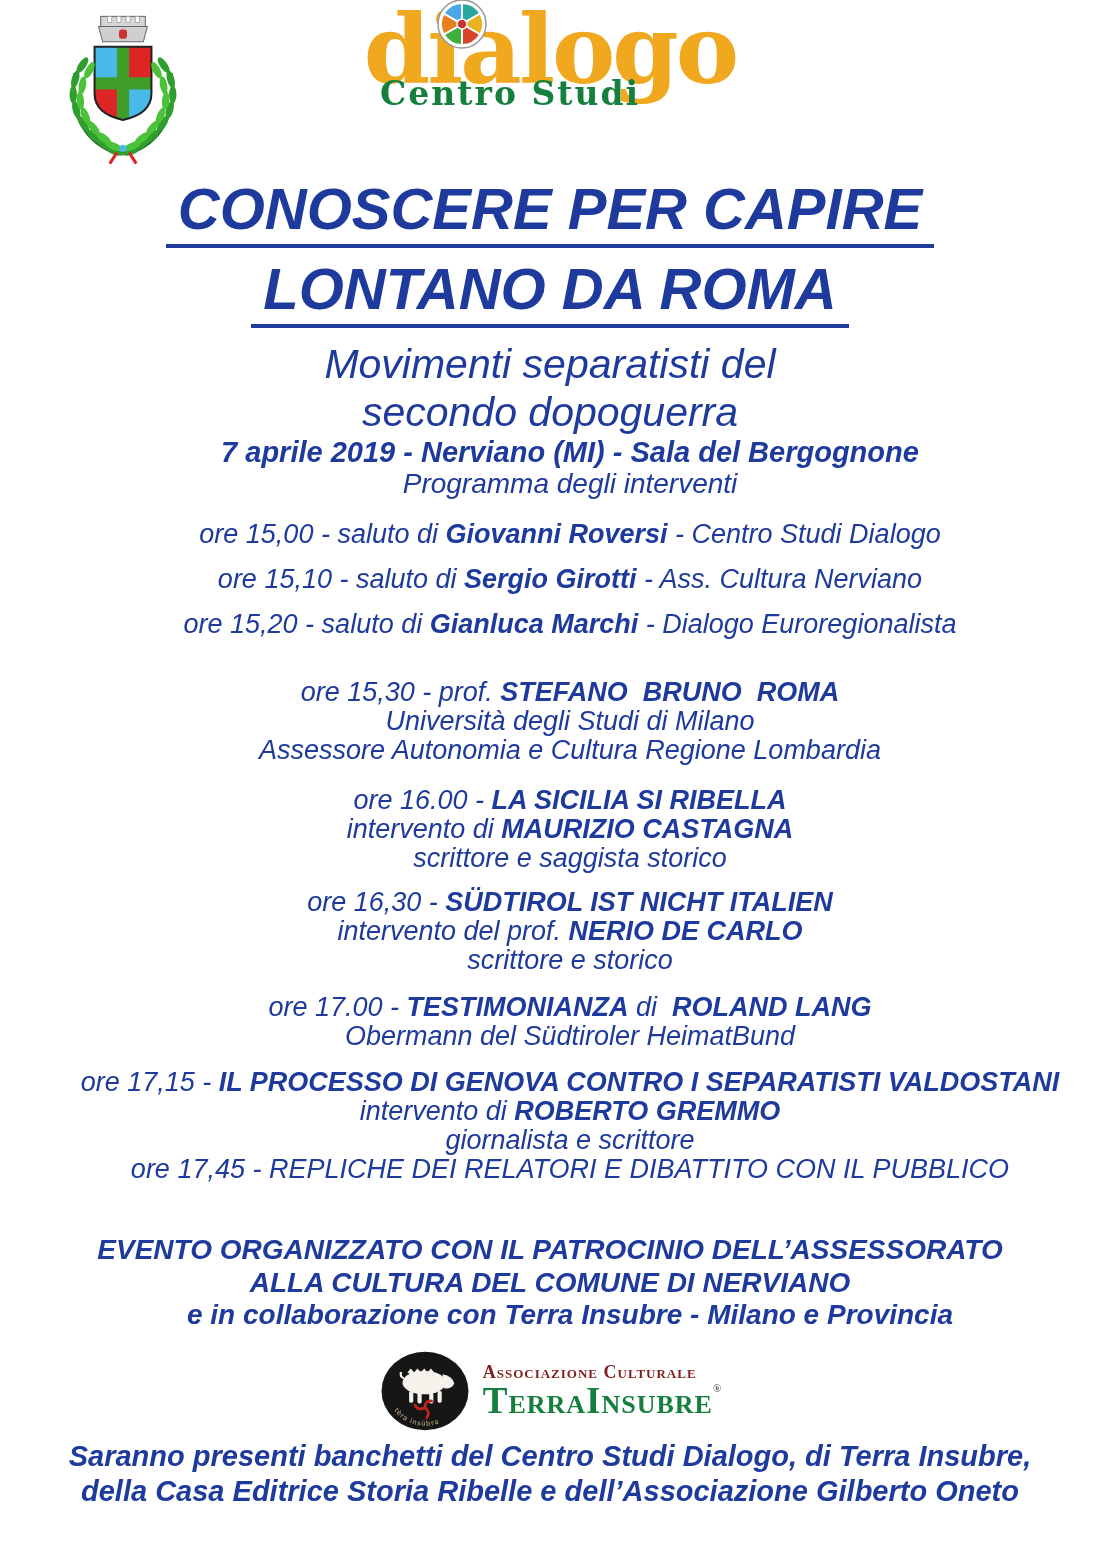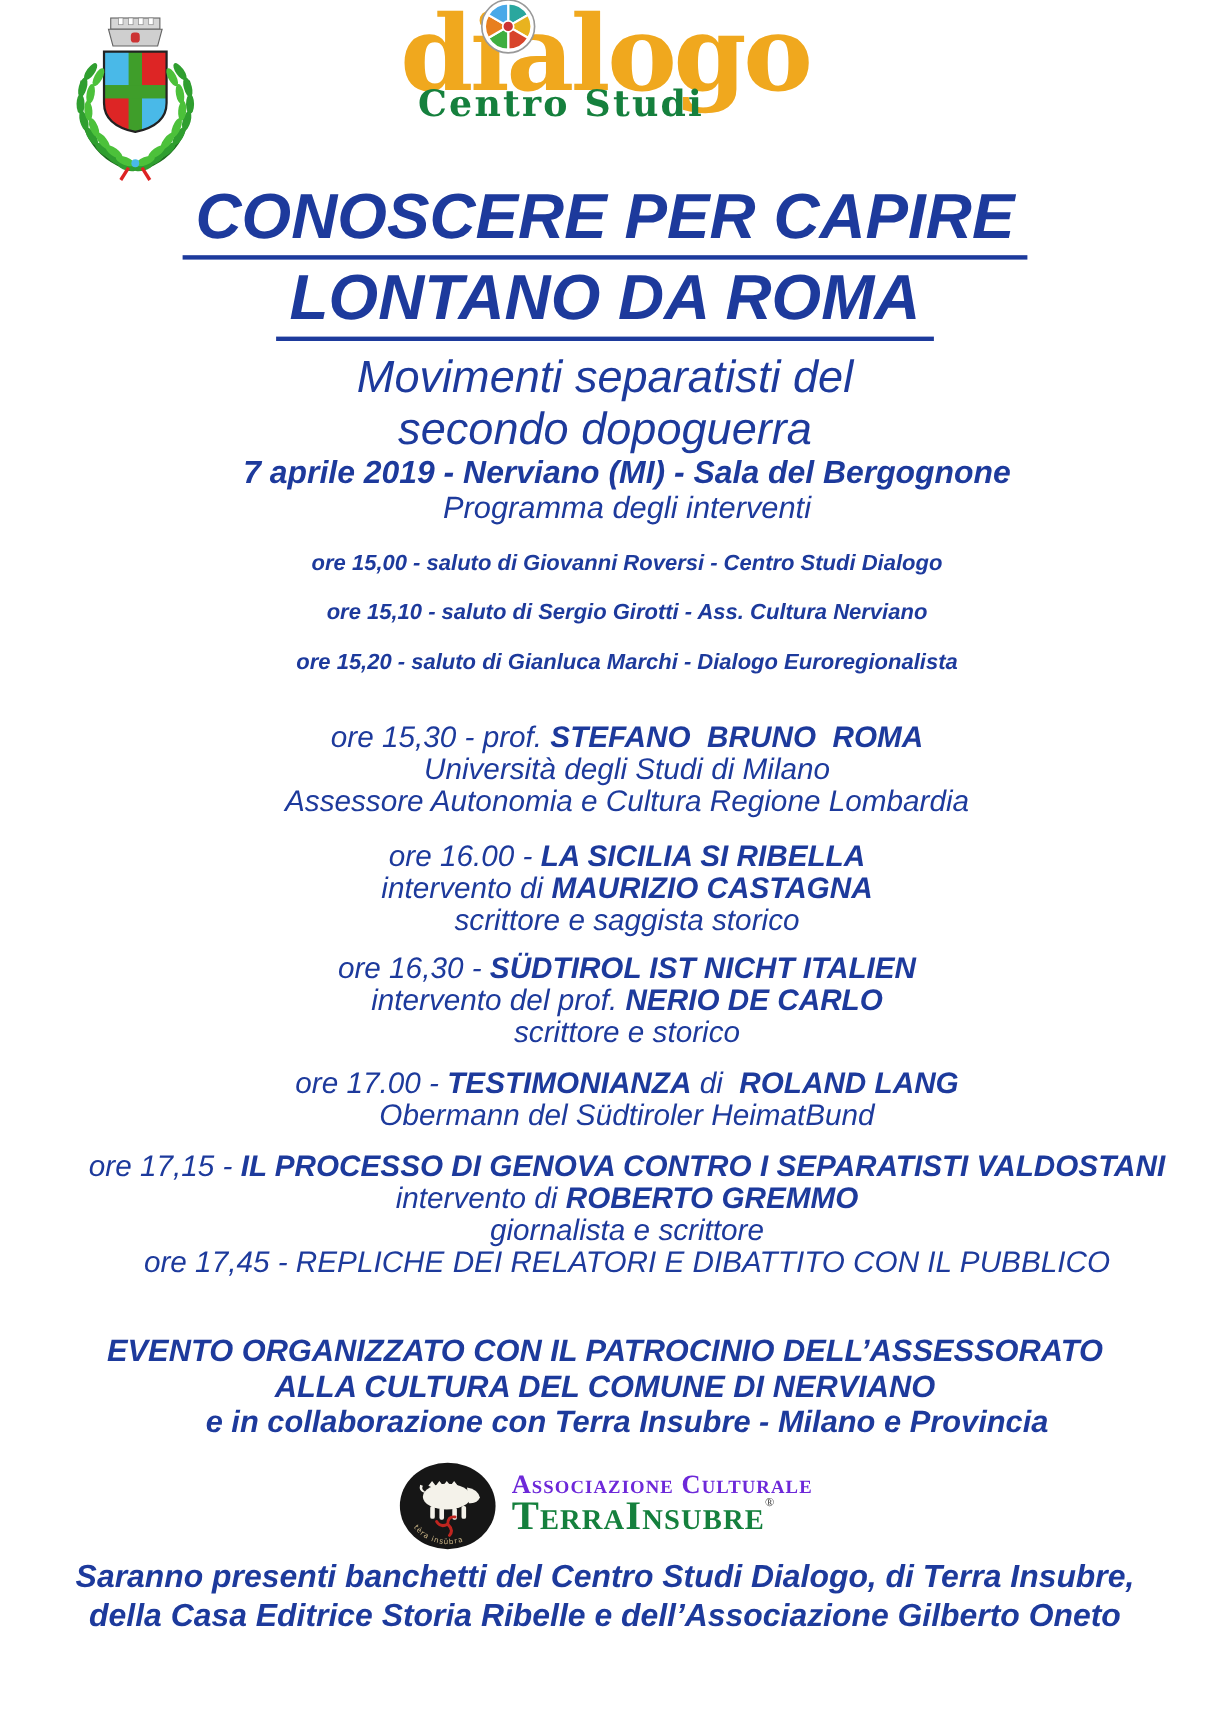--- a/index.html
+++ b/index.html
@@ -16,49 +16,49 @@
   }
   .logo-sub{
     font-family:"DejaVu Serif",serif;font-weight:bold;font-style:normal;
     font-size:33px;line-height:29px;letter-spacing:2px;color:#15803d;
     margin-top:-18px;padding-left:30px;text-align:left;
   }
   .pinwheel{position:absolute;left:86px;top:-4px;z-index:2;}
   
   .content{position:absolute;left:0;top:168px;width:100%;text-align:center;font-style:italic;}
   .content p{margin:0;white-space:pre-wrap;padding-left:40px;}
-  .title-line{margin:0;}
+  .title-line{margin:12px;}
   .title-line + .title-line{margin-top:6px;}
   .title-text{
     display:inline-block;font-size:58px;font-weight:bold;line-height:1.0;
     border-bottom:4px solid #1d3a9c;padding:0 12px 6px;letter-spacing:0px;
   }
   .subtitle{font-size:41px;line-height:48px;margin-top:8px;}
   .date-line{font-size:29px;line-height:32px;font-weight:bold;margin-top:26px;}
   .program-label{font-size:28px;line-height:31px;margin-top:18px;}
   .saluti{margin-top:21px;}
-  .saluti p{font-size:20px;line-height:29px;margin-bottom:16px;font-weight:bold;}
+  .saluti p{font-size:27px;line-height:29px;margin-bottom:16px;}
   .talk p{font-size:27px;line-height:29px;}
   .talk-1530{margin-top:39px;}
   .talk-1600{margin-top:21px;}
   .talk-1630{margin-top:15px;}
   .talk-1700{margin-top:18px;}
   .talk-1715{margin-top:17px;}
   .talk-1745{margin-top:17px;font-size:27px;line-height:29px;}
   .patrocinio{margin-top:49px;font-size:28px;line-height:33px;font-weight:bold;}
   .collab{margin-top:7px;font-size:28px;line-height:32px;font-weight:bold;}
   
   .emblem-row{
     margin-top:18px;display:flex;justify-content:center;align-items:center;gap:12px;
     font-style:normal;color:#161616;height:84px;
   }
   .emblem-text{text-align:left;}
   .emblem-small{
     font-family:"Liberation Serif",serif;font-variant:small-caps;font-weight:bold;
-    font-size:24px;line-height:20px;letter-spacing:1px;color:#6d28d9;
+    font-size:18px;line-height:20px;letter-spacing:1px;color:#7f1d1d;
   }
   .emblem-name{
     font-family:"Liberation Serif",serif;font-variant:small-caps;font-weight:bold;
     font-size:37px;line-height:38px;letter-spacing:1px;color:#15803d;
   }
   .emblem-mark{font-size:11px;vertical-align:top;color:#333;font-family:"Liberation Serif",serif;}
   .closing{margin-top:6px;font-size:29px;line-height:35px;font-weight:bold;}
 </style>
 </head>
 <body>

